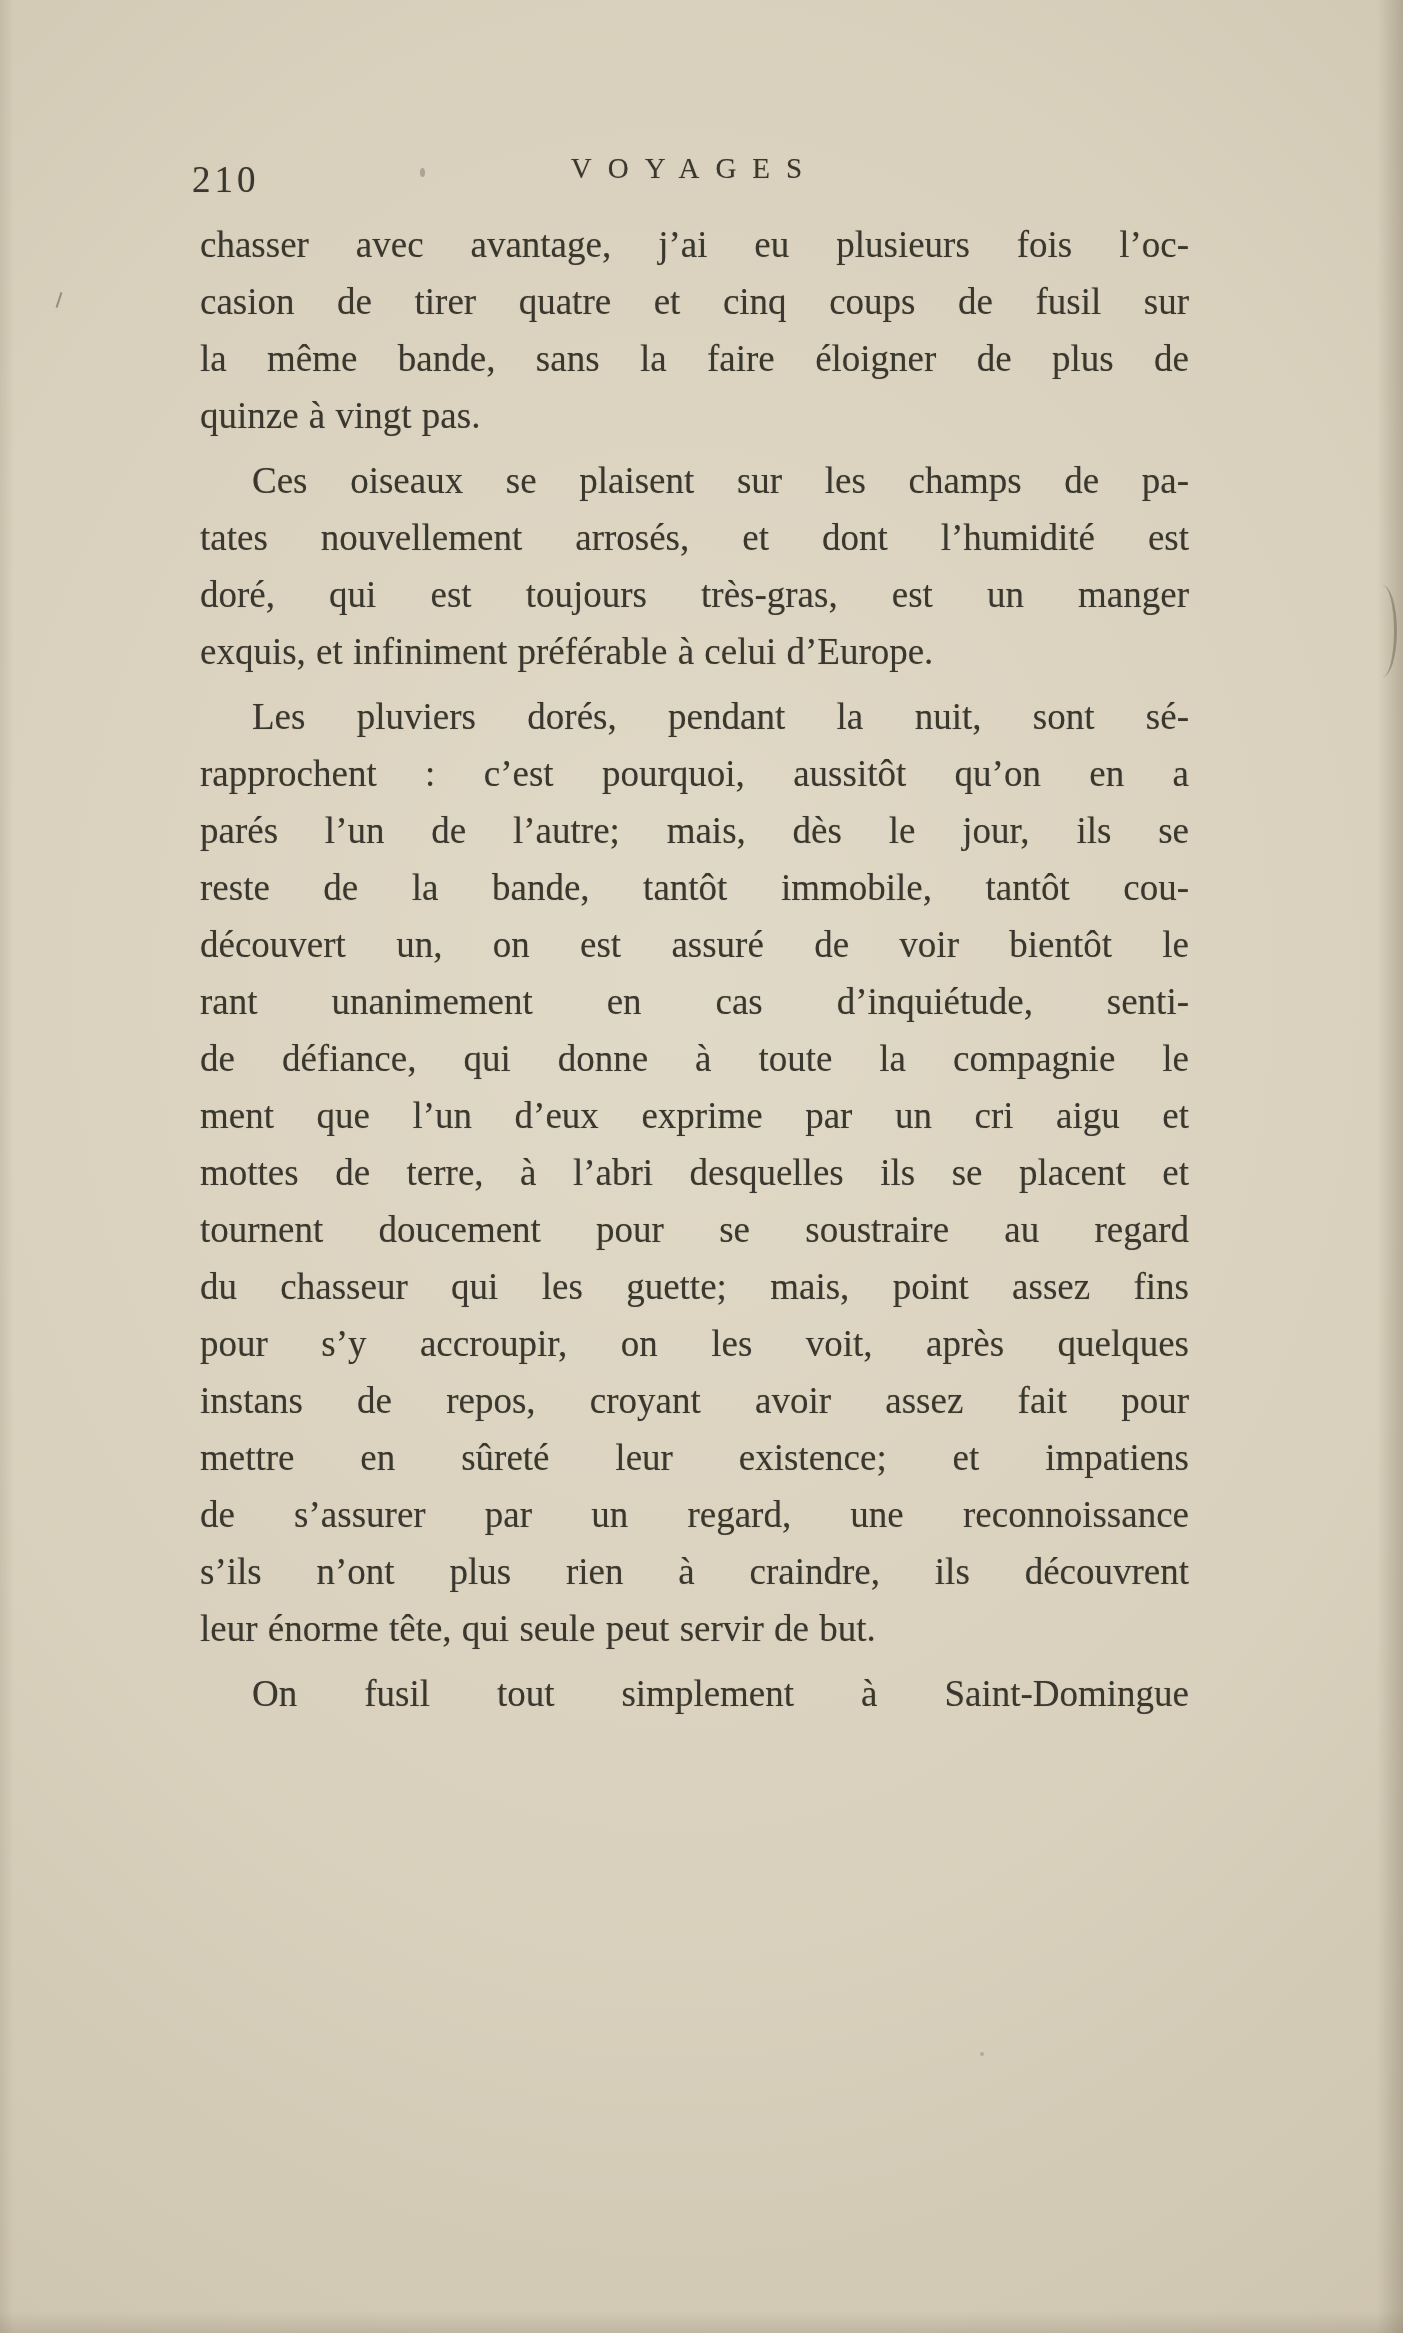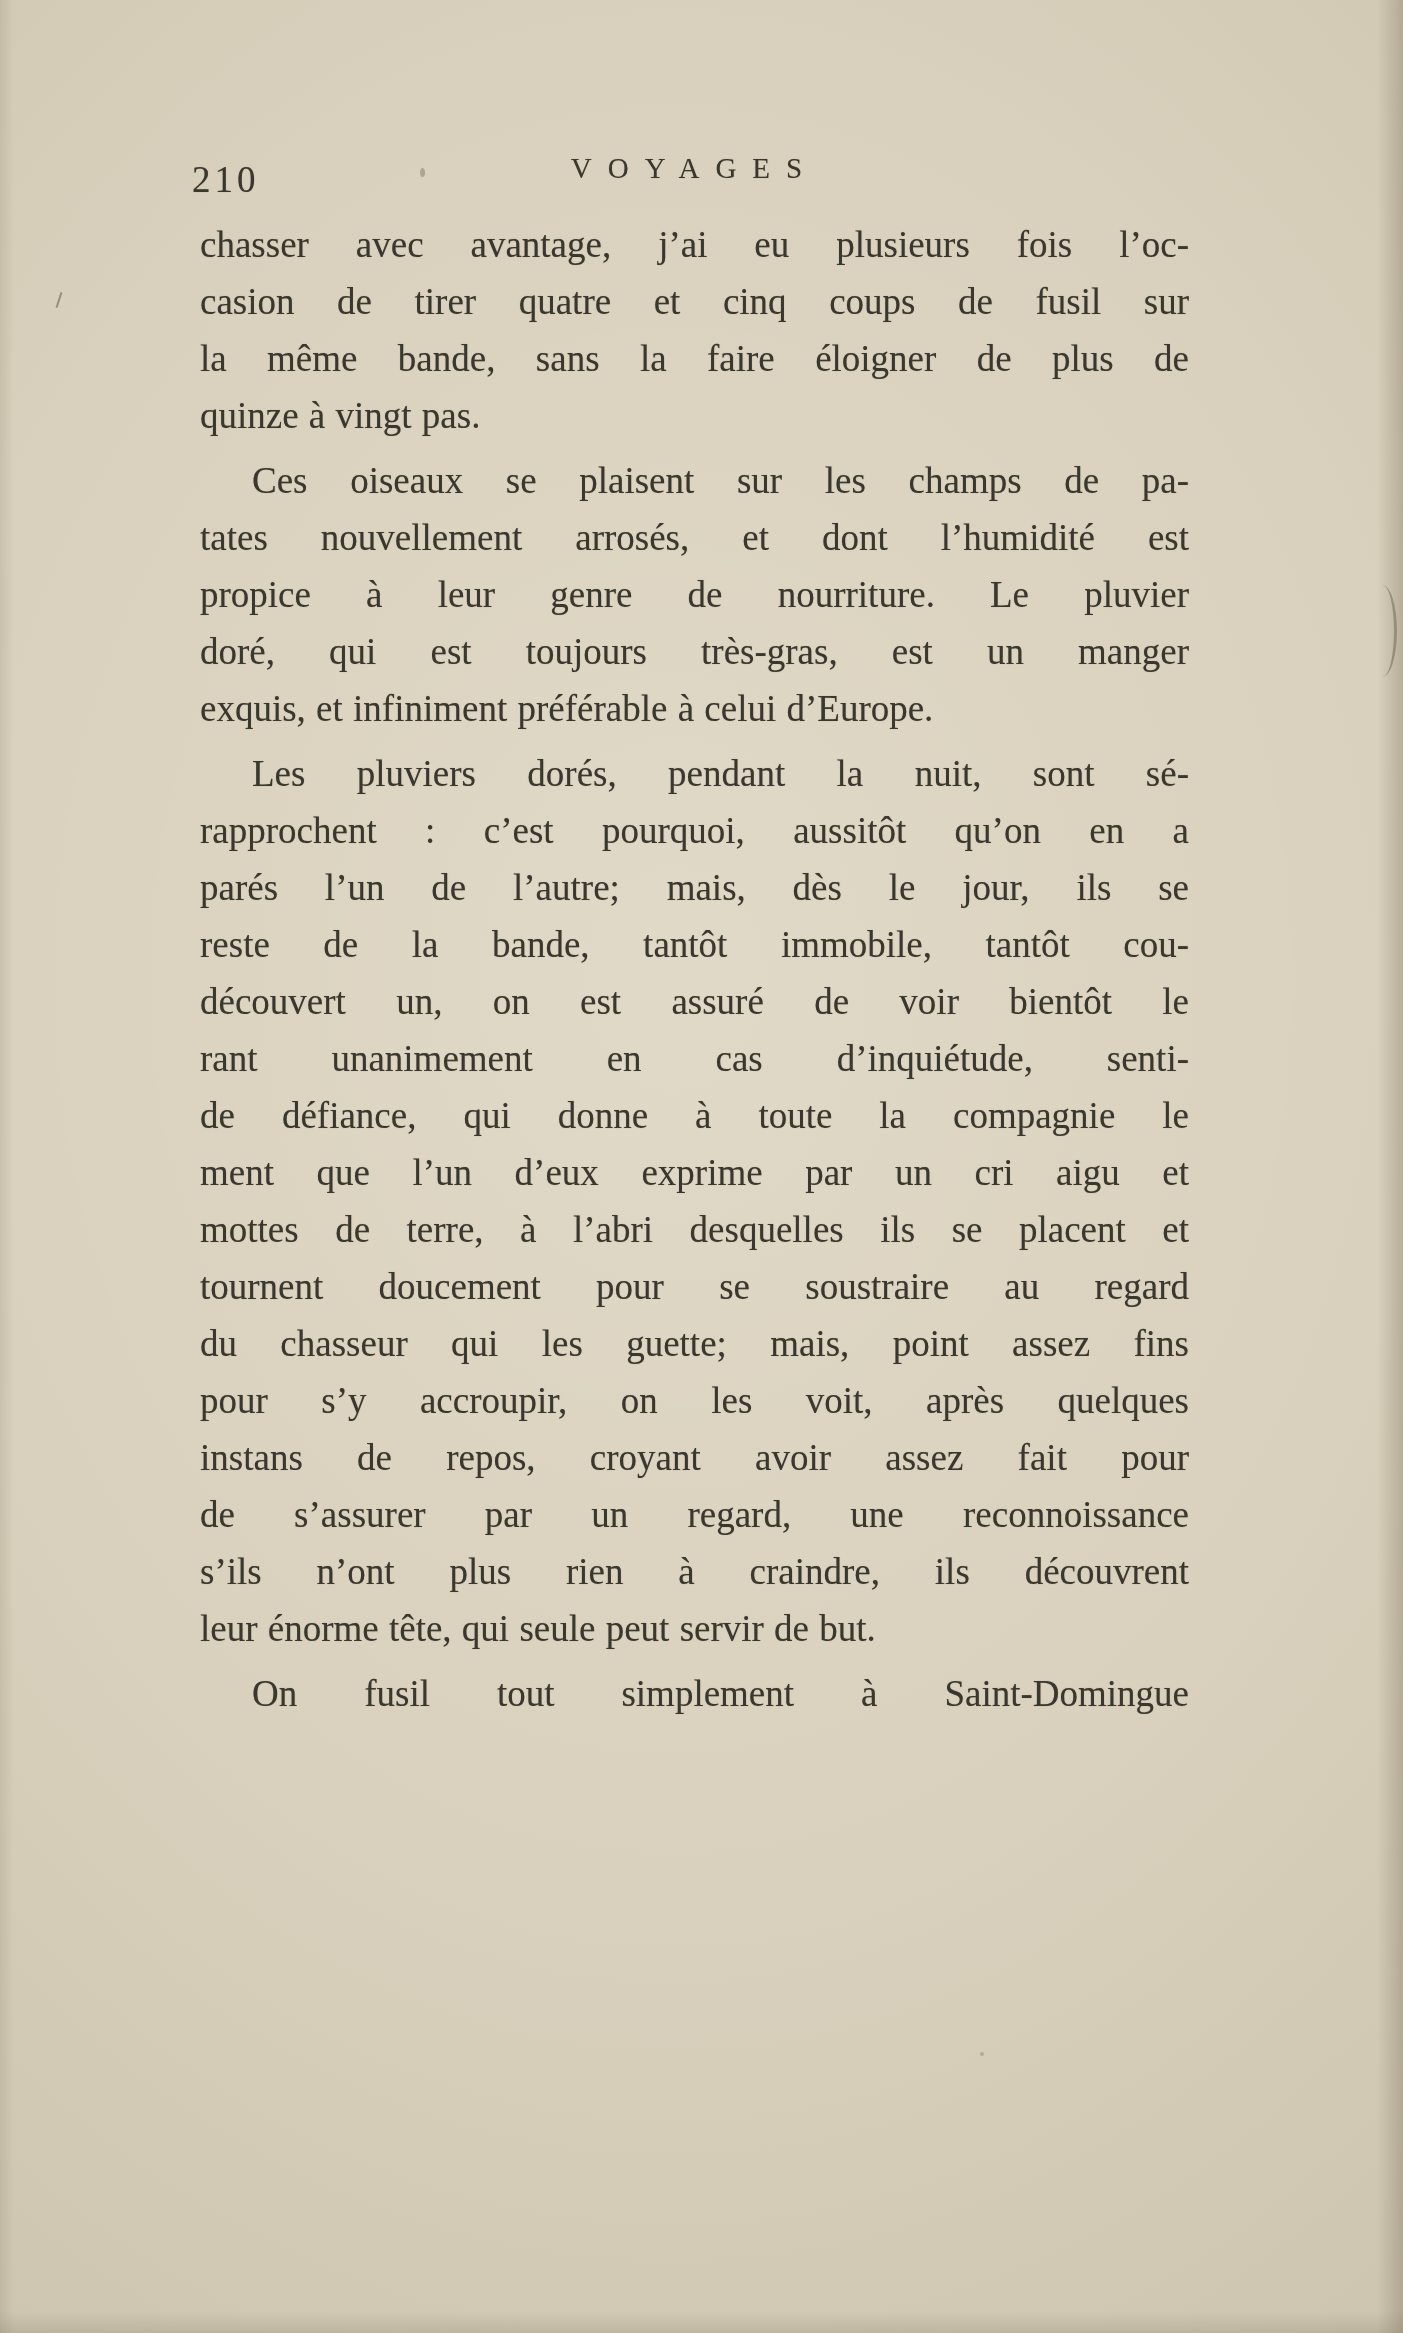--- a/index.html
+++ b/index.html
@@ -151,38 +151,38 @@
   <main class="page-body">
       <div class="para">
         <div class="line">chasser avec avantage, j’ai eu plusieurs fois l’oc-</div>
         <div class="line">casion de tirer quatre et cinq coups de fusil sur</div>
         <div class="line">la même bande, sans la faire éloigner de plus de</div>
         <div class="line last">quinze à vingt pas.</div>
       </div>
       <div class="para indent">
         <div class="line">Ces oiseaux se plaisent sur les champs de pa-</div>
         <div class="line">tates nouvellement arrosés, et dont l’humidité est</div>
-        <div class="line">propice à leur genre de nourriture. Le pluvier</div>
         <div class="line">doré, qui est toujours très-gras, est un manger</div>
         <div class="line last">exquis, et infiniment préférable à celui d’Europe.</div>
       </div>
       <div class="para indent">
         <div class="line">Les pluviers dorés, pendant la nuit, sont sé-</div>
         <div class="line">rapprochent : c’est pourquoi, aussitôt qu’on en a</div>
         <div class="line">parés l’un de l’autre; mais, dès le jour, ils se</div>
         <div class="line">reste de la bande, tantôt immobile, tantôt cou-</div>
         <div class="line">découvert un, on est assuré de voir bientôt le</div>
         <div class="line">rant unanimement en cas d’inquiétude, senti-</div>
         <div class="line">de défiance, qui donne à toute la compagnie le</div>
         <div class="line">ment que l’un d’eux exprime par un cri aigu et</div>
         <div class="line">mottes de terre, à l’abri desquelles ils se placent et</div>
         <div class="line">tournent doucement pour se soustraire au regard</div>
         <div class="line">du chasseur qui les guette; mais, point assez fins</div>
         <div class="line">pour s’y accroupir, on les voit, après quelques</div>
         <div class="line">instans de repos, croyant avoir assez fait pour</div>
+        <div class="line">mettre en sûreté leur existence; et impatiens</div>
         <div class="line">de s’assurer par un regard, une reconnoissance</div>
         <div class="line">s’ils n’ont plus rien à craindre, ils découvrent</div>
         <div class="line last">leur énorme tête, qui seule peut servir de but.</div>
       </div>
       <div class="para indent">
         <div class="line">On fusil tout simplement à Saint-Domingue</div>
       </div>
     </main>
 </div>
 

